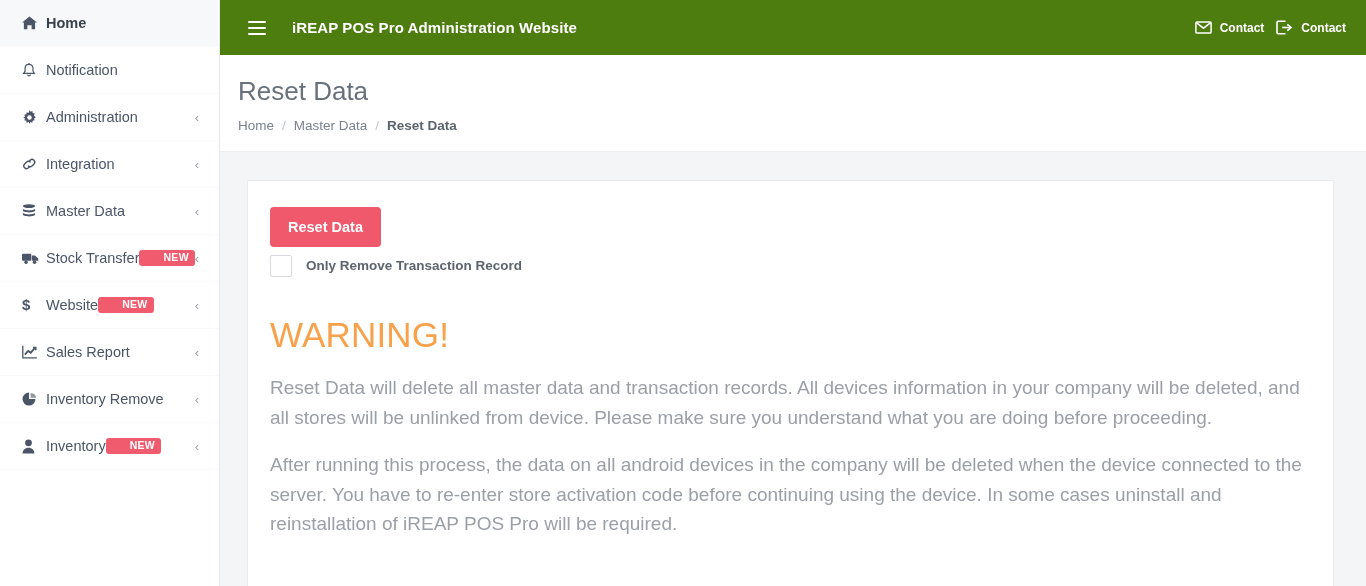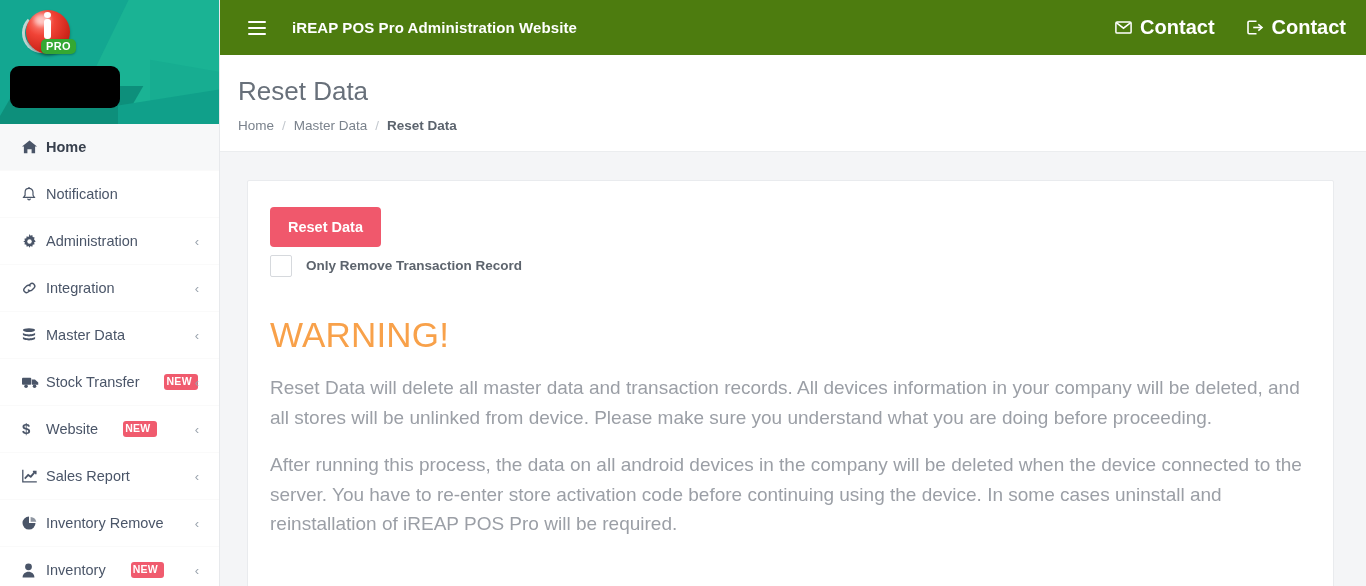--- a/index.html
+++ b/index.html
@@ -158,28 +158,28 @@
     text-align: left;
     font-size: 13.5px;
     color: #4a5568;
     line-height: 1;
     display: inline-flex;
     align-items: center;
   }
   .menu-item .mi-icon svg { display: block; }
   .menu-item .mi-label { margin-left: 4px; white-space: nowrap; }
   .badge-new {
-    margin-left: 25px;
+    margin-left: 0;
     background: #f05b6e;
     color: #fff;
     font-size: 10.5px;
     font-weight: bold;
     letter-spacing: .3px;
     border-radius: 3px;
-    padding: 2px 6px 3px 2px;
+    padding: 2px 6px 3px 24px;
     line-height: 11px;
   }
   .caret {
     position: absolute;
     right: 20px;
     top: 50%;
     transform: translateY(-50%);
     color: #9aa3ad;
     font-size: 13px;
     line-height: 1;
@@ -221,22 +221,22 @@
   .topbar-title {
     margin-left: 18px;
     font-size: 15px;
     font-weight: bold;
     letter-spacing: .1px;
   }
   .topbar-right {
     margin-left: auto;
     display: flex;
     align-items: center;
-    gap: 32px;
-    font-size: 20px;
+    gap: 12px;
+    font-size: 12px;
     font-weight: bold;
   }
   .topbar-link {
     display: flex;
     align-items: center;
     gap: 8px;
     color: #fff;
     text-decoration: none;
     cursor: pointer;
   }
@@ -329,37 +329,20 @@
     font-weight: normal;
   }
 </style>
 </head>
 <body>
 
 <div id="app">
 
   <aside class="sidebar">
 
-    <div class="brand-header">
-      <div class="facet a"></div>
-      <div class="facet b"></div>
-      <div class="facet c"></div>
-      <div class="facet d"></div>
-      <div class="facet e"></div>
-
-      <div class="logo-wrap">
-        <div class="logo-ring"></div>
-        <div class="logo-ball"></div>
-        <div class="logo-i-dot"></div>
-        <div class="logo-i"></div>
-        <div class="logo-pro">PRO</div>
-      </div>
-
-      <div class="name-redaction"></div>
-    </div>
 
     <ul class="menu" id="sidebar-menu">
         <li class="menu-item active">
           <span class="mi-icon">
             <svg width="15" height="14" viewBox="0 0 15 14" fill="#4a5568">
               <path d="M7.5 0.6 L0 6.4 h1.9 v6.9 h3.5 V9.2 h4.2 v4.1 h3.5 V6.4 H15 z"></path>
             </svg>
           </span>
           <span class="mi-label">Home</span>
         </li>

